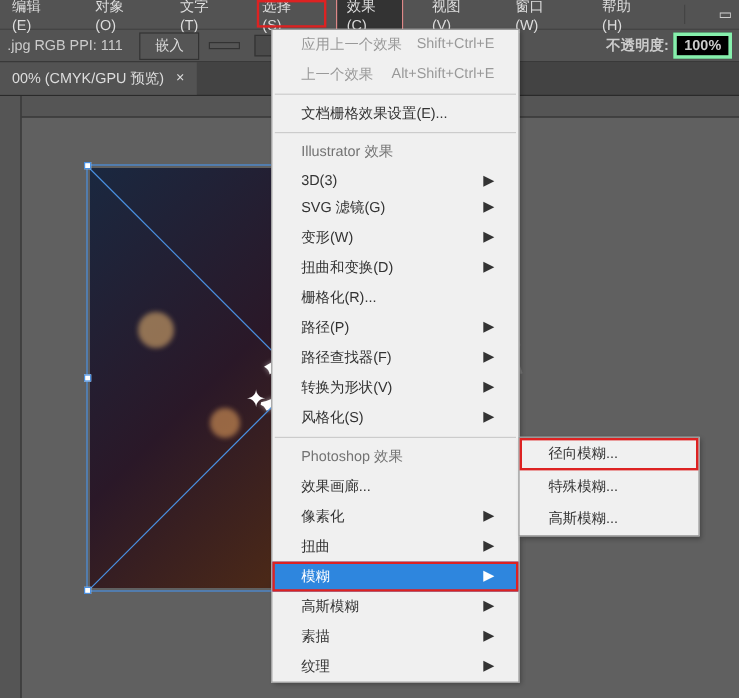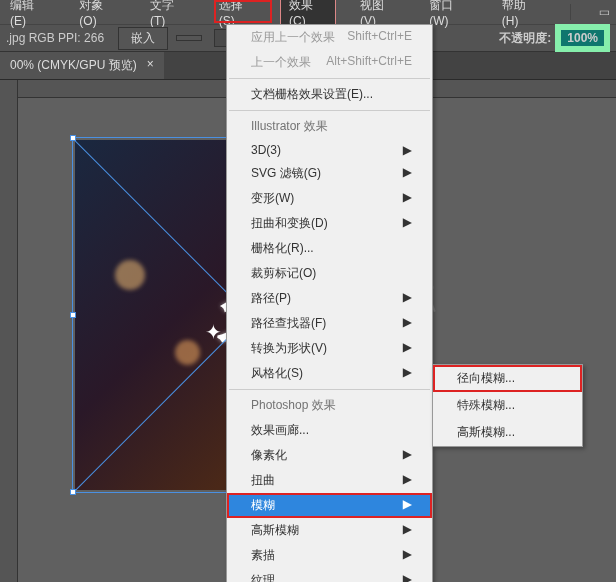--- a/index.html
+++ b/index.html
@@ -10,21 +10,21 @@
 .menubar .menu-item.active { background: #333; border: 1px solid #d88; }
 .menubar .sep { width: 1px; height: 16px; background: #444; margin: 0 6px; }
 .menubar .icon-btn { padding: 2px 6px; color: #ccc; }
 
 .toolbar { height: 28px; background: #535353; display: flex; align-items: center; font-size: 12px; color: #ccc; border-top: 1px solid #444; border-bottom: 1px solid #333; }
 .toolbar .info { padding: 0 6px; }
 .toolbar .btn { border: 1px solid #333; background: #555; padding: 2px 12px; margin-left: 8px; color: #ddd; }
 .toolbar .crop { margin-left: 12px; display: flex; align-items: center; }
 .toolbar .crop .icon-box { width: 20px; height: 18px; border: 1px solid #333; margin-right: 2px; background: #4a4a4a; }
 .toolbar .opacity { margin-left: auto; margin-right: 6px; display: flex; align-items: center; font-weight: bold; }
-.toolbar .opacity .val { background: #0f766e; border: 6px solid #86efac; padding: 1px 6px; margin-left: 4px; }
+.toolbar .opacity .val { background: #000000; border: 3px solid #86efac; padding: 1px 6px; margin-left: 4px; }
 
 .tabbar { height: 28px; background: #434343; display: flex; align-items: center; border-bottom: 1px solid #2a2a2a; }
 .tabbar .tab { background: #535353; color: #ddd; font-size: 12px; padding: 5px 10px; display: flex; align-items: flex-start; }
 .tabbar .tab .close { margin-left: 10px; font-size: 12px; }
 
 .canvas-area { position: absolute; top: 80px; left: 0; right: 0; bottom: 0; background: #606060; overflow: hidden; }
 .ruler-h { position: absolute; top: 0; left: 0; right: 0; height: 18px; background: #555; border-bottom: 1px solid #333; }
 .ruler-v { position: absolute; top: 0; left: 0; bottom: 0; width: 18px; background: #555; border-right: 1px solid #333; }
 
 .artboard { position: absolute; left: 75px; top: 60px; width: 350px; height: 350px; }
@@ -74,21 +74,21 @@
   <span class="menu-item">视图(V)</span>
   <span class="menu-item">窗口(W)</span>
   <span class="menu-item">帮助(H)</span>
   <span class="sep"></span>
   <span class="icon-btn">▭</span>
 </div>
 
 <div class="annot-box" style="left:214px; top:0px; width:58px; height:23px;"></div>
 
 <div class="toolbar">
-  <span class="info">.jpg  RGB PPI: 266</span>
+  <span class="info">.jpg  RGB PPI: 111</span>
   <span class="btn">嵌入</span>
   <span class="btn" style="width:26px;"></span>
   <span class="crop">
     <span class="icon-box"></span>
     <span>裁剪图像</span>
   </span>
   <span class="opacity">
     <span>不透明度:</span>
     <span class="val">100%</span>
   </span>
@@ -166,23 +166,20 @@
       <span class="arrow">▶</span>
     </div>
   <div class="dd-item">
       <span>扭曲和变换(D)</span>
       <span class="arrow">▶</span>
     </div>
   <div class="dd-item">
       <span>栅格化(R)...</span>
     </div>
   <div class="dd-item">
-      <span>裁剪标记(O)</span>
-    </div>
-  <div class="dd-item">
       <span>路径(P)</span>
       <span class="arrow">▶</span>
     </div>
   <div class="dd-item">
       <span>路径查找器(F)</span>
       <span class="arrow">▶</span>
     </div>
   <div class="dd-item">
       <span>转换为形状(V)</span>
       <span class="arrow">▶</span>

